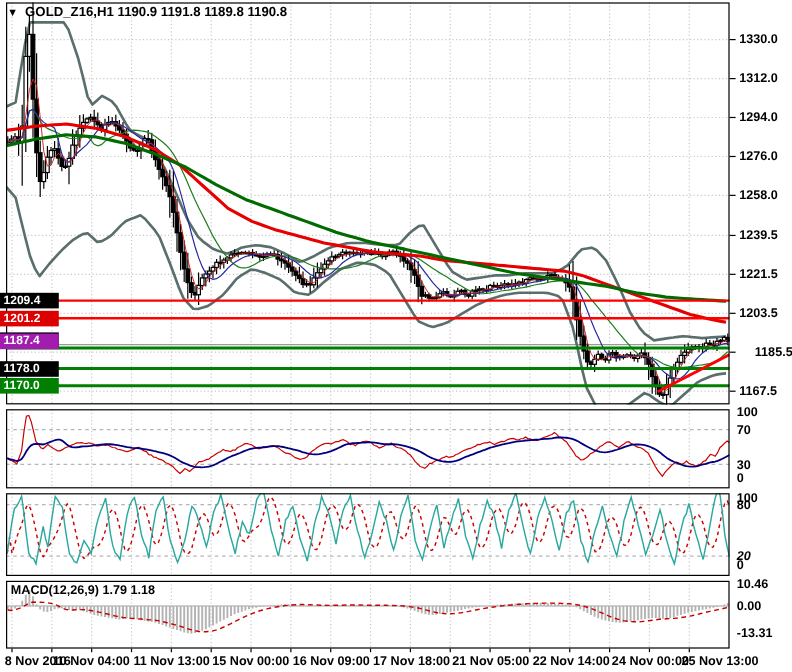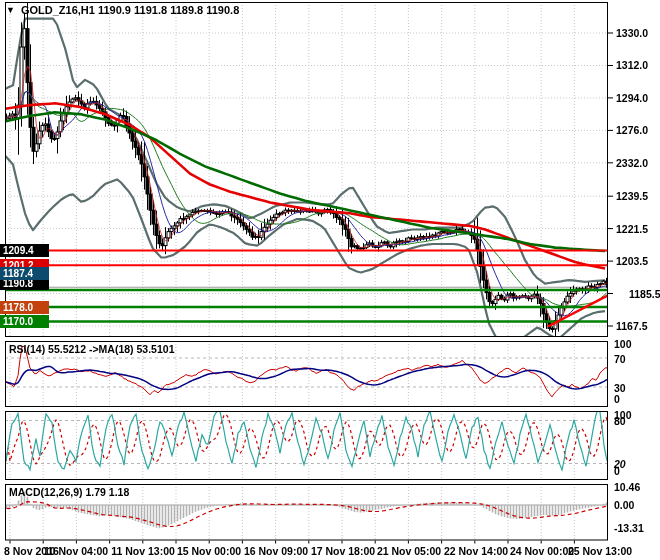--- a/index.html
+++ b/index.html
@@ -806,49 +806,48 @@
       <rect x="5" y="341" width="603" height="66" fill="transparent"></rect>
       <rect x="5" y="411" width="603" height="69" fill="transparent"></rect>
       <rect x="5" y="484" width="603" height="56.5" fill="transparent"></rect>
       <rect x="609" y="0" width="51" height="541" fill="transparent"></rect>
       <rect x="0" y="542" width="660" height="18" fill="transparent"></rect>
     </svg>
   <div class="titlebar">
     <span class="dd">▼</span>
     <span class="title">GOLD_Z16,H1  1190.9 1191.8 1189.8 1190.8</span>
   </div>
-  <div class="indlbl" style="left:9px;top:343px;">RSI(14) 55.5212  -&gt;MA(18) 53.5101</div>
   <div class="indlbl" style="left:9px;top:486px;">MACD(12,26,9) 1.79 1.18</div>
   <div id="overlay">
       <div class="lbl" style="left: 616px; top: 27px;">1330.0</div>
       <div class="lbl" style="left: 616px; top: 59.4558px;">1312.0</div>
       <div class="lbl" style="left: 616px; top: 91.9116px;">1294.0</div>
       <div class="lbl" style="left: 616px; top: 124.367px;">1276.0</div>
-      <div class="lbl" style="left: 616px; top: 156.823px;">2332.0</div>
+      <div class="lbl" style="left: 616px; top: 156.823px;">1258.0</div>
       <div class="lbl" style="left: 616px; top: 190.181px;">1239.5</div>
       <div class="lbl" style="left: 616px; top: 222.636px;">1221.5</div>
       <div class="lbl" style="left: 616px; top: 255.092px;">1203.5</div>
       <div class="lbl" style="left: 616px; top: 287.548px; margin-left: 13px;">1185.5</div>
       <div class="lbl" style="left: 616px; top: 320.004px;">1167.5</div>
       <div class="lbl" style="left: 614px; top: 338px;">100</div>
       <div class="lbl" style="left: 614px; top: 353px;">70</div>
       <div class="lbl" style="left: 614px; top: 382px;">30</div>
       <div class="lbl" style="left: 614px; top: 393px;">0</div>
       <div class="lbl" style="left: 614px; top: 409px;">100</div>
       <div class="lbl" style="left: 614px; top: 415.464px;">80</div>
       <div class="lbl" style="left: 614px; top: 458.466px; font-style: italic;">20</div>
       <div class="lbl" style="left: 614px; top: 465px;">0</div>
       <div class="lbl" style="left: 614px; top: 481px;">10.46</div>
       <div class="lbl" style="left: 614px; top: 499px;">0.00</div>
       <div class="lbl" style="left: 614px; top: 522.293px;">-13.31</div>
       <div class="badge" style="left: 0px; top: 243.954px; background: #000000;">1209.4</div>
       <div class="badge" style="left: 0px; top: 258.739px; background: rgb(221, 0, 0);">1201.2</div>
       <div class="badge" style="left: 0px; top: 277.492px; background: rgb(0, 0, 0);">1190.8</div>
-      <div class="badge" style="left: 0px; top: 267px; background: #0c4a6e;">1187.4</div>
-      <div class="badge" style="left: 0px; top: 300.571px; background: #c2410c;">1178.0</div>
+      <div class="badge" style="left: 0px; top: 278px; background: #a21caf;">1187.4</div>
+      <div class="badge" style="left: 0px; top: 300.571px; background: #000000;">1178.0</div>
       <div class="badge" style="left: 0px; top: 314.996px; background: rgb(0, 128, 0);">1170.0</div>
       <div class="xlab" style="left: 4px; top: 545px;">8 Nov 2016</div>
       <div class="xlab" style="left: 76px; top: 545px; transform: translateX(-50%);">10 Nov 04:00</div>
       <div class="xlab" style="left: 143px; top: 545px; transform: translateX(-50%);">11 Nov 13:00</div>
       <div class="xlab" style="left: 209px; top: 545px; transform: translateX(-50%);">15 Nov 00:00</div>
       <div class="xlab" style="left: 276px; top: 545px; transform: translateX(-50%);">16 Nov 09:00</div>
       <div class="xlab" style="left: 343px; top: 545px; transform: translateX(-50%); text-align: center;">17 Nov 18:00</div>
       <div class="xlab" style="left: 409px; top: 545px; transform: translateX(-50%);">21 Nov 05:00</div>
       <div class="xlab" style="left: 476px; top: 545px; transform: translateX(-50%);">22 Nov 14:00</div>
       <div class="xlab" style="left: 542px; top: 545px; transform: translateX(-50%);">24 Nov 00:00</div>

